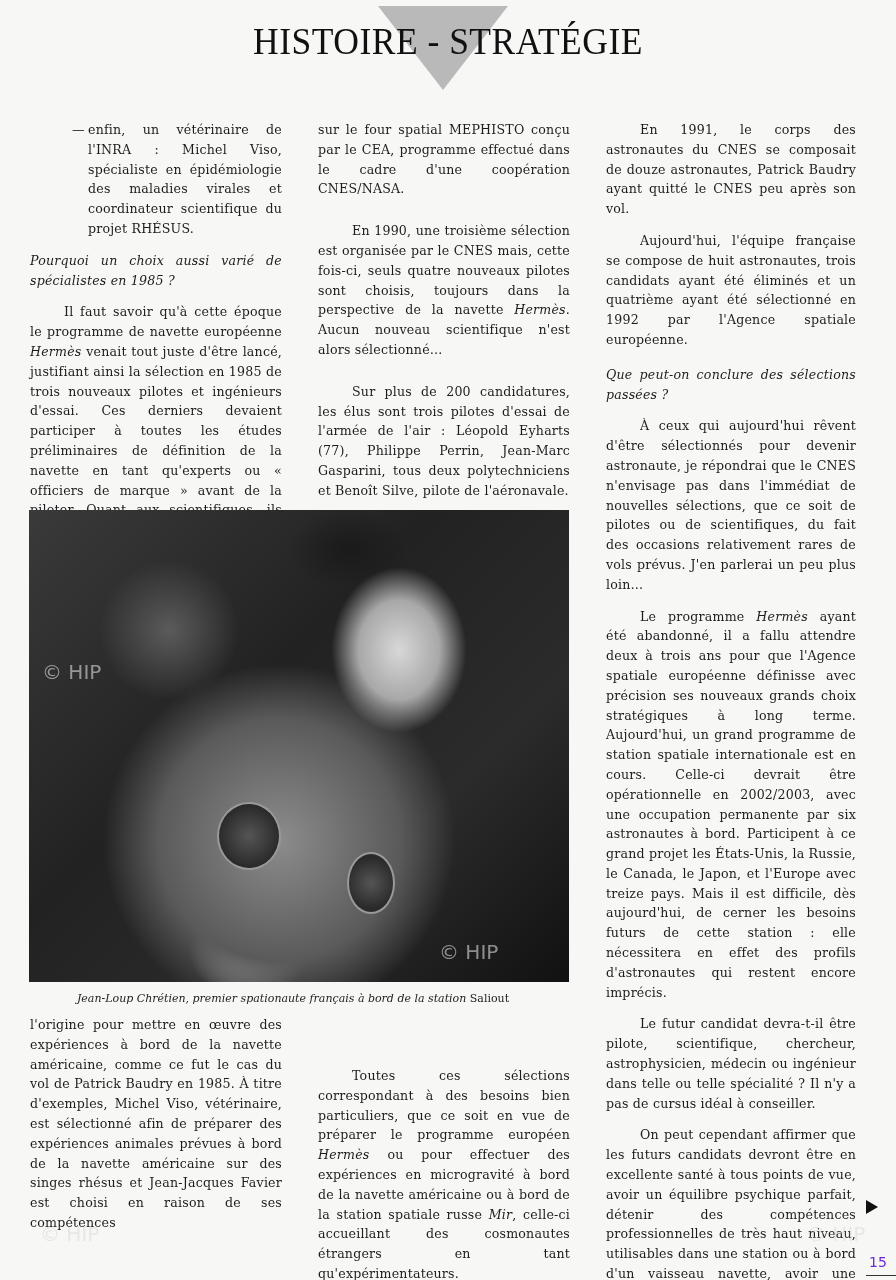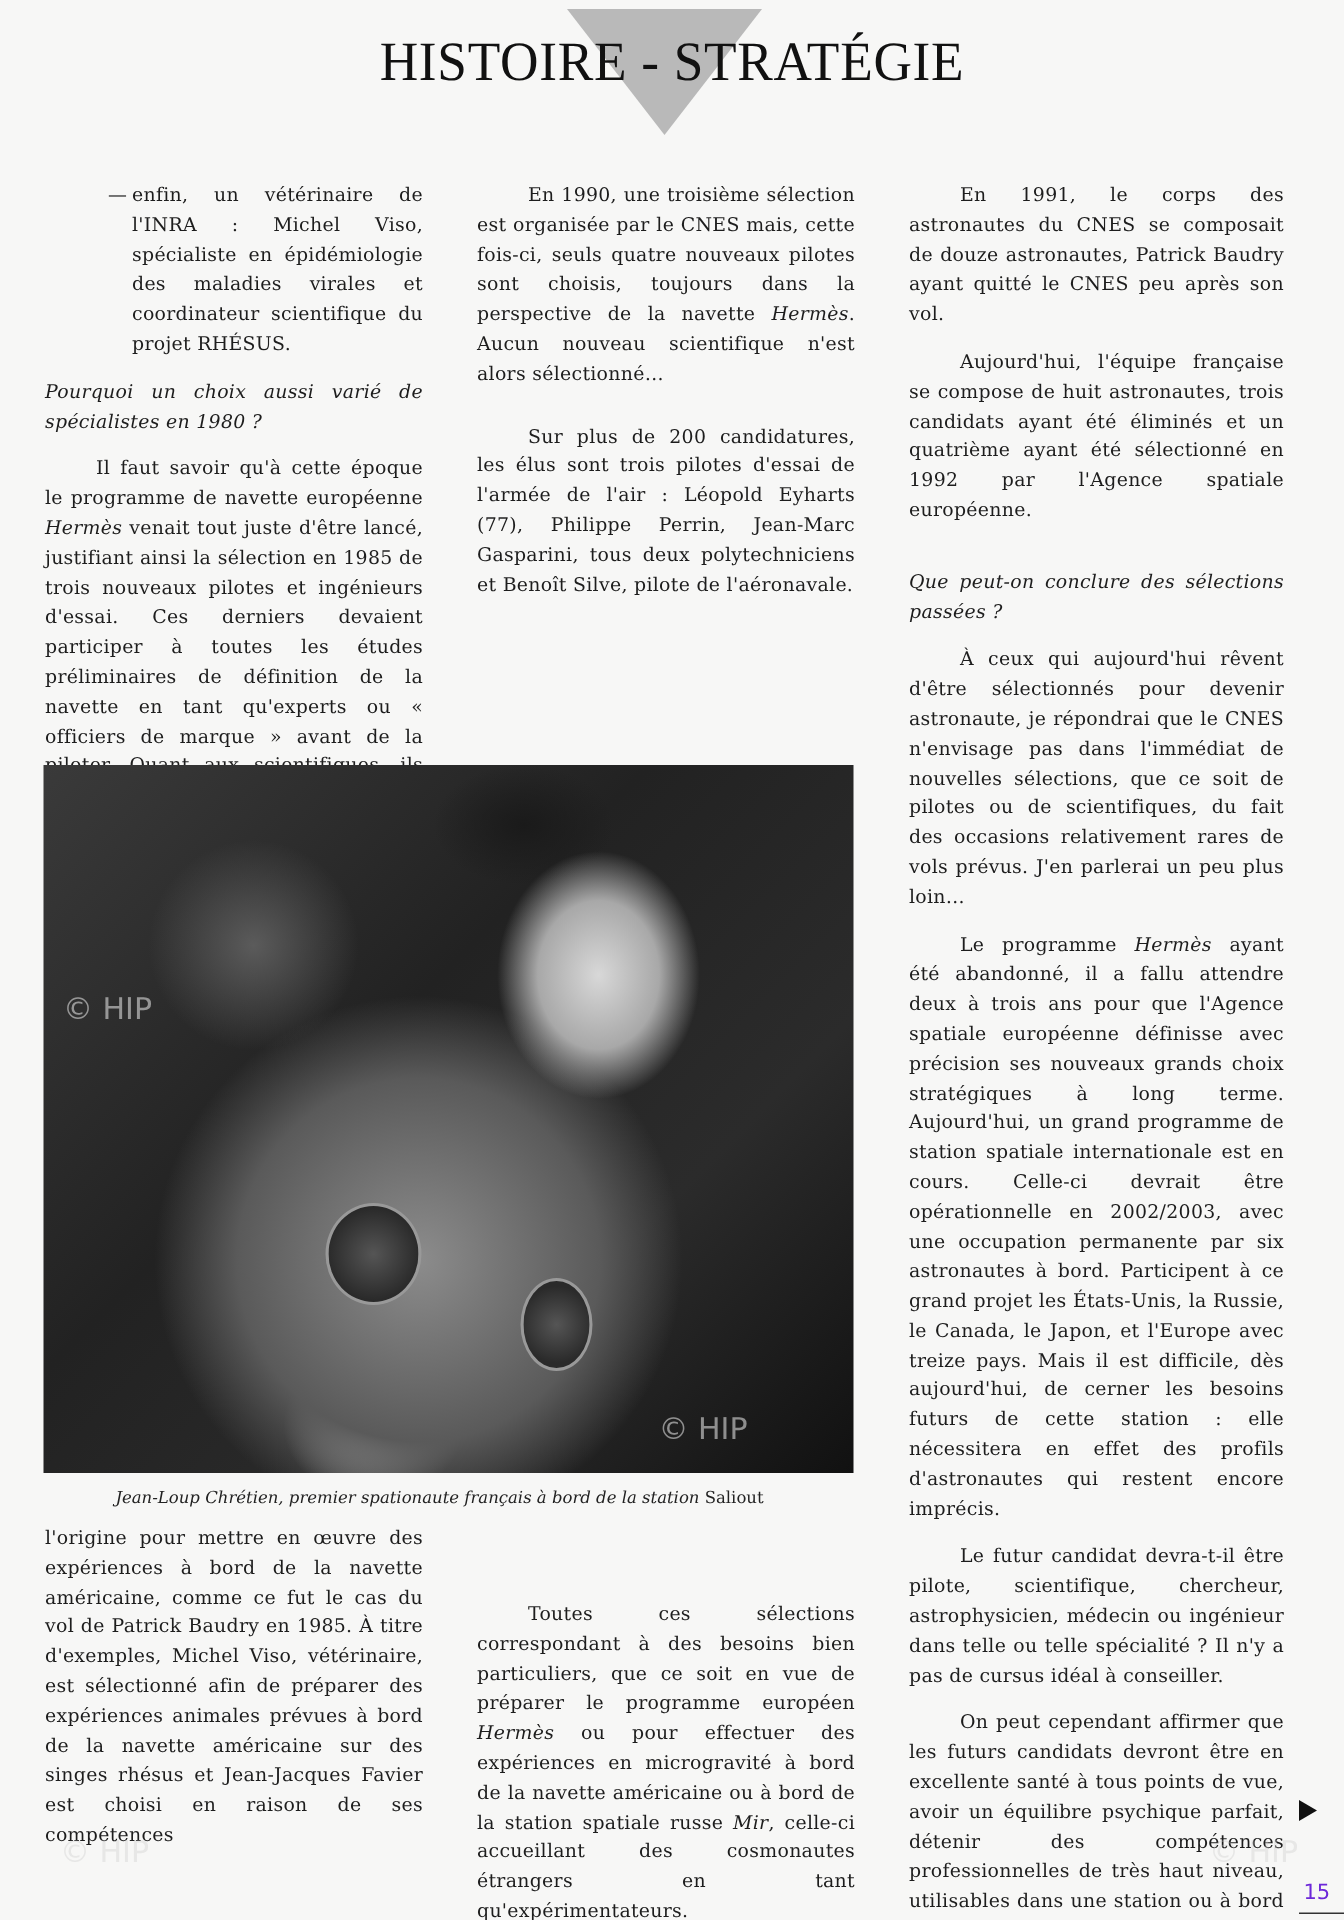--- a/index.html
+++ b/index.html
@@ -66,32 +66,33 @@
 </head>
 <body>
 
 <div class="header">
   <div class="triangle"></div>
   <div class="title">HISTOIRE - STRATÉGIE</div>
 </div>
 
 <div class="col col1">
   <p class="list"><span class="dash">—</span><span>enfin, un vétérinaire de l'INRA : Michel Viso, spécialiste en épidémiologie des maladies virales et coordinateur scientifique du projet RHÉSUS.</span></p>
-  <p class="q">Pourquoi un choix aussi varié de spécialistes en 1980 ?</p>
+  <p class="q">Pourquoi un choix aussi varié de spécialistes en 1985 ?</p>
   <p><span>Il faut savoir qu'à cette époque le programme de navette européenne </span><em>Hermès</em><span> venait tout juste d'être lancé, justifiant ainsi la sélection en 1985 de trois nouveaux pilotes et ingénieurs d'essai. Ces derniers devaient participer à toutes les études préliminaires de définition de la navette en tant qu'experts ou « officiers de marque » avant de la piloter. Quant aux scientifiques, ils sont prévus à</span></p>
 </div>
 
 <div class="col col2">
+  <p class="noindent" style="margin-bottom:22px">sur le four spatial MEPHISTO conçu par le CEA, programme effectué dans le cadre d'une coopération CNES/NASA.</p>
   <p style="margin-bottom:22px"><span>En 1990, une troisième sélection est organisée par le CNES mais, cette fois-ci, seuls quatre nouveaux pilotes sont choisis, toujours dans la perspective de la navette </span><em>Hermès</em><span>. Aucun nouveau scientifique n'est alors sélectionné…</span></p>
   <p>Sur plus de 200 candidatures, les élus sont trois pilotes d'essai de l'armée de l'air : Léopold Eyharts (77), Philippe Perrin, Jean-Marc Gasparini, tous deux polytechniciens et Benoît Silve, pilote de l'aéronavale.</p>
 </div>
 
 <div class="col col3">
   <p>En 1991, le corps des astronautes du CNES se composait de douze astronautes, Patrick Baudry ayant quitté le CNES peu après son vol.</p>
-  <p style="margin-bottom:28px">Aujourd'hui, l'équipe française se compose de huit astronautes, trois candidats ayant été éliminés et un quatrième ayant été sélectionné en 1992 par l'Agence spatiale européenne.</p>
+  <p style="margin-bottom:15px">Aujourd'hui, l'équipe française se compose de huit astronautes, trois candidats ayant été éliminés et un quatrième ayant été sélectionné en 1992 par l'Agence spatiale européenne.</p>
   <p class="q">Que peut-on conclure des sélections passées ?</p>
   <p>À ceux qui aujourd'hui rêvent d'être sélectionnés pour devenir astronaute, je répondrai que le CNES n'envisage pas dans l'immédiat de nouvelles sélections, que ce soit de pilotes ou de scientifiques, du fait des occasions relativement rares de vols prévus. J'en parlerai un peu plus loin…</p>
   <p><span>Le programme </span><em>Hermès</em><span> ayant été abandonné, il a fallu attendre deux à trois ans pour que l'Agence spatiale européenne définisse avec précision ses nouveaux grands choix stratégiques à long terme. Aujourd'hui, un grand programme de station spatiale internationale est en cours. Celle-ci devrait être opérationnelle en 2002/2003, avec une occupation permanente par six astronautes à bord. Participent à ce grand projet les États-Unis, la Russie, le Canada, le Japon, et l'Europe avec treize pays. Mais il est difficile, dès aujourd'hui, de cerner les besoins futurs de cette station : elle nécessitera en effet des profils d'astronautes qui restent encore imprécis.</span></p>
   <p>Le futur candidat devra-t-il être pilote, scientifique, chercheur, astrophysicien, médecin ou ingénieur dans telle ou telle spécialité ? Il n'y a pas de cursus idéal à conseiller.</p>
   <p>On peut cependant affirmer que les futurs candidats devront être en excellente santé à tous points de vue, avoir un équilibre psychique parfait, détenir des compétences professionnelles de très haut niveau, utilisables dans une station ou à bord d'un vaisseau navette, avoir une bonne connaissance des langues russe et américaine puisque les activités spatiales futures se placeront dans un</p>
 </div>
 
 <div class="photo">
   <div class="patch" style="left:188px; top:292px; width:60px; height:64px;"></div>
   <div class="patch" style="left:318px; top:342px; width:44px; height:58px;"></div>

